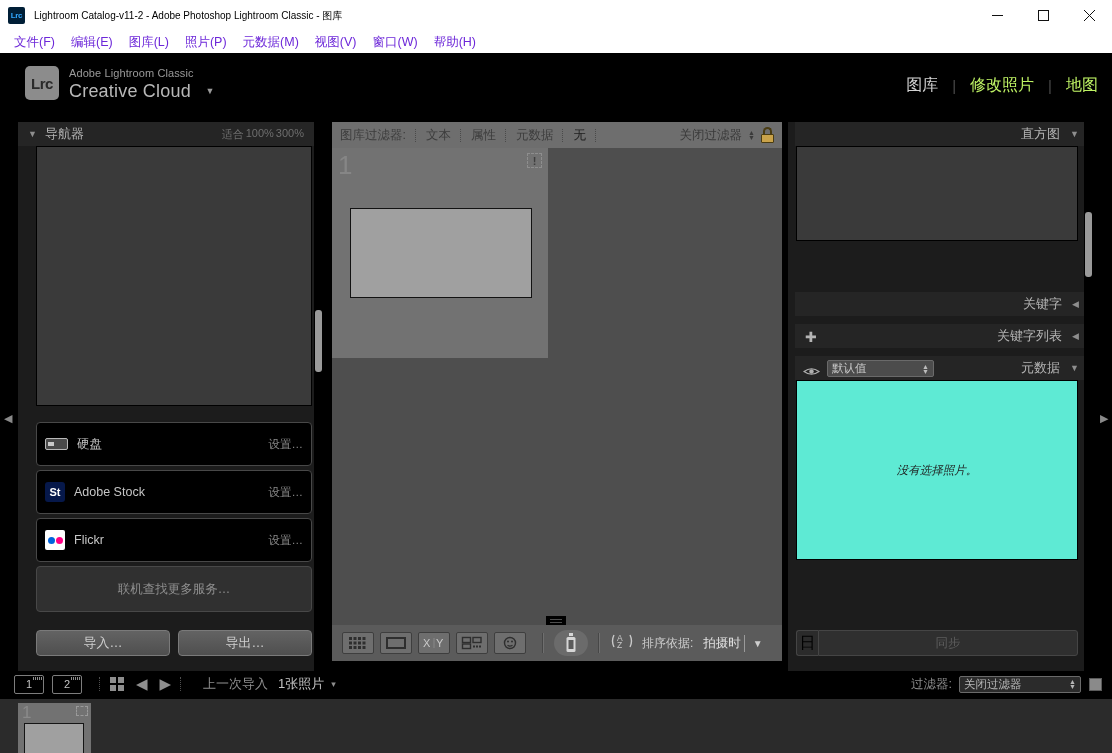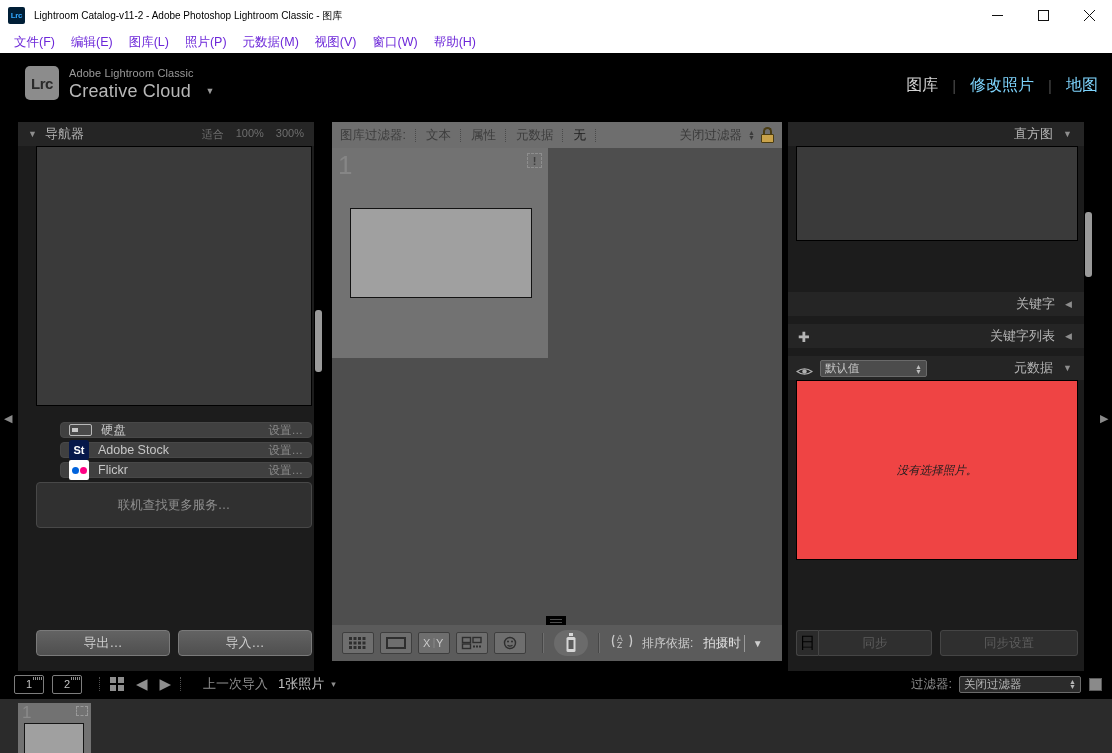--- a/index.html
+++ b/index.html
@@ -33,37 +33,37 @@
   .idbar{position:absolute;left:0;top:0;width:1112px;height:69px;background:#000;}
   .idplate{position:absolute;left:25px;top:13px;display:flex;align-items:flex-end;}
   .idbadge{width:34px;height:34px;border-radius:5px;background:#8c8c8c;color:#2a2a2a;
     font-size:15px;font-weight:bold;display:flex;align-items:center;justify-content:center;letter-spacing:-.5px;}
   .idtxt{margin-left:10px;line-height:1;}
   .idtxt .l1{font-size:11px;color:#9a9a9a;letter-spacing:.1px;margin-bottom:3px;}
   .idtxt .l2{font-size:18px;color:#b8b8b8;font-weight:300;letter-spacing:.2px;}
   .idcaret{margin-left:12px;color:#9a9a9a;font-size:9px;padding-bottom:4px;}
 
   .modules{position:absolute;right:0;top:22px;display:flex;align-items:center;}
-  .mod{font-size:16px;color:#7dd3fc;padding:0 14px;white-space:nowrap;}
+  .mod{font-size:16px;color:#bef264;padding:0 14px;white-space:nowrap;}
   .mod.active{color:#d2d2d2;}
   .mod-sep{color:#4a4a4a;font-size:15px;}
 
   
   .leftpanel{position:absolute;left:18px;top:69px;width:306px;height:549px;background:#1c1c1c;}
   .lp-scroll{position:absolute;left:0;top:0;width:296px;height:549px;overflow:hidden;}
   .panelhdr{height:24px;display:flex;align-items:center;background:#252525;padding:0 10px;}
   .ph-tri{color:#8e8e8e;font-size:9px;margin-right:8px;}
   .ph-title{font-size:13px;color:#b4b4b4;}
-  .ph-right{margin-left:auto;display:flex;gap:12px;}
+  .ph-right{margin-left:auto;display:flex;gap:2px;}
   .ph-opt{font-size:11px;color:#6e6e6e;}
   .navbox{position:absolute;left:18px;top:24px;width:276px;height:260px;background:#3a3a3a;border:1px solid #000;box-sizing:border-box;}
 
   .pubsvc{position:absolute;left:18px;top:300px;width:276px;}
-  .svcrow{height:16px;margin-top:4px;background:#404040;border:1px solid #484848;border-radius:4px;
-    display:flex;align-items:center;padding:0 8px;box-sizing:border-box;margin-left:24px;}
+  .svcrow{height:44px;margin-top:4px;background:#000000;border:1px solid #484848;border-radius:4px;
+    display:flex;align-items:center;padding:0 8px;box-sizing:border-box;}
   .svcrow:first-child{margin-top:0;}
   .svcname{font-size:12.5px;color:#c6c6c6;margin-left:9px;}
   .svcset{margin-left:auto;font-size:11.5px;color:#8a8a8a;}
   .hd-ico{width:23px;height:12px;border:1px solid #b9b9b9;border-radius:2px;background:#4a4a4a;
     display:flex;align-items:center;padding-left:2px;box-sizing:border-box;}
   .hd-ico i{display:block;width:6px;height:4px;background:#c9c9c9;}
   .st-ico{width:20px;height:20px;background:#06184a;border-radius:3px;color:#fff;font-size:11px;
     font-weight:bold;display:flex;align-items:center;justify-content:center;}
   .fl-ico{width:20px;height:20px;background:#fff;border-radius:2px;display:flex;align-items:center;justify-content:center;gap:1px;}
   .fl-ico i{width:7px;height:7px;border-radius:50%;}
@@ -113,31 +113,31 @@
     margin-right:6px;display:flex;align-items:center;justify-content:center;box-sizing:border-box;}
   .tb-div{width:1px;height:20px;background:#6f6f6f;border-left:1px solid #474747;margin:0 10px;}
   .sprayer{width:34px;height:26px;background:#6b6b6b;border-radius:13px;display:flex;align-items:center;justify-content:center;}
   .sortlbl{font-size:12px;color:#cfcfcf;margin-left:8px;}
   .sortval{font-size:12.5px;color:#e2e2e2;margin-left:10px;border-right:1px solid #9a9a9a;padding-right:3px;}
   .sortcaret{color:#cfcfcf;font-size:10px;margin-left:8px;}
 
   
   .rightpanel{position:absolute;left:788px;top:69px;width:306px;height:549px;background:#1c1c1c;}
   .histbox{position:absolute;left:8px;top:24px;width:282px;height:95px;background:#3a3a3a;border:1px solid #000;box-sizing:border-box;}
-  .rp-hdr{position:absolute;left:0;width:296px;height:24px;display:flex;align-items:center;
+  .rp-hdr{position:absolute;left:7px;width:296px;height:24px;display:flex;align-items:center;
     justify-content:flex-end;padding-right:12px;box-sizing:border-box;background:#252525;}
   .rp-hdr .t{font-size:13px;color:#b4b4b4;}
   .rp-hdr .c{font-size:9px;color:#8e8e8e;margin-left:10px;}
   .plusico{position:absolute;left:10px;top:6px;color:#b4b4b4;font-size:14px;line-height:1;}
   .eyeico{position:absolute;left:8px;top:7px;width:17px;height:11px;}
   .mdsel{position:absolute;left:32px;top:4px;width:107px;height:17px;background:#4c4c4c;border:1px solid #6a6a6a;
     border-radius:2px;display:flex;align-items:center;padding:0 4px;box-sizing:border-box;}
   .mdsel .v{font-size:11.5px;color:#c9c9c9;}
   .mdsel .s{margin-left:auto;display:flex;flex-direction:column;line-height:5px;color:#bdbdbd;font-size:7px;}
-  .mdbox{position:absolute;left:8px;top:24px;width:282px;height:180px;background:#ef4444;border:1px solid #000;
+  .mdbox{position:absolute;left:8px;top:24px;width:282px;height:180px;background:#5eead4;border:1px solid #000;
     box-sizing:border-box;display:flex;align-items:center;justify-content:center;}
   .mdempty{font-size:11.5px;color:#1f1f1f;font-style:italic;}
   .rp-sbtrack{position:absolute;right:0;top:0;width:10px;height:549px;background:#000;}
   .rp-sbthumb{position:absolute;right:2px;top:90px;width:7px;height:65px;background:#9a9a9a;border-radius:3px;}
   .syncrow{position:absolute;left:8px;top:508px;width:282px;display:flex;gap:8px;}
   .syncL{flex:1;display:flex;}
   .syncbox{width:22px;height:26px;background:#2b2b2b;border:1px solid #454545;border-right:none;
     border-radius:3px 0 0 3px;display:flex;align-items:center;justify-content:center;box-sizing:border-box;}
   .syncbtn{flex:1;height:26px;background:#2f2f2f;border:1px solid #454545;border-radius:0 3px 3px 0;
     color:#5d5d5d;font-size:12.5px;display:flex;align-items:center;justify-content:center;box-sizing:border-box;}
@@ -273,22 +273,22 @@
                 <i class="b"></i>
                 <i class="p"></i>
               </span>
             <span class="svcname">Flickr</span>
             <span class="svcset">设置…</span>
           </div>
           <div class="svcmore">联机查找更多服务…</div>
         </div>
 
         <div class="lp-btns">
+          <div class="bigbtn">导入…</div>
           <div class="bigbtn">导出…</div>
-          <div class="bigbtn">导入…</div>
         </div>
       </div>
       <div class="lp-sbtrack">
         <div class="lp-sbthumb"></div>
       </div>
     </div>
 
     <div class="grip vert" style="left:10px;top:69px;width:8px;height:290px;">
         <i></i>
         <i></i>
@@ -448,21 +448,20 @@
       </div>
       <div class="mdbox" style="top:258px;">
         <span class="mdempty">没有选择照片。</span>
       </div>
 
       <div class="syncrow">
         <span class="syncL">
           <span class="syncbox">日</span>
           <span class="syncbtn">同步</span>
         </span>
-        <span class="syncbtn2">同步设置</span>
       </div>
 
       <div class="rp-sbtrack">
         <div class="rp-sbthumb"></div>
       </div>
     </div>
 
     <div class="grip vert" style="left:1094px;top:69px;width:8px;height:290px;">
         <i></i>
         <i></i>

